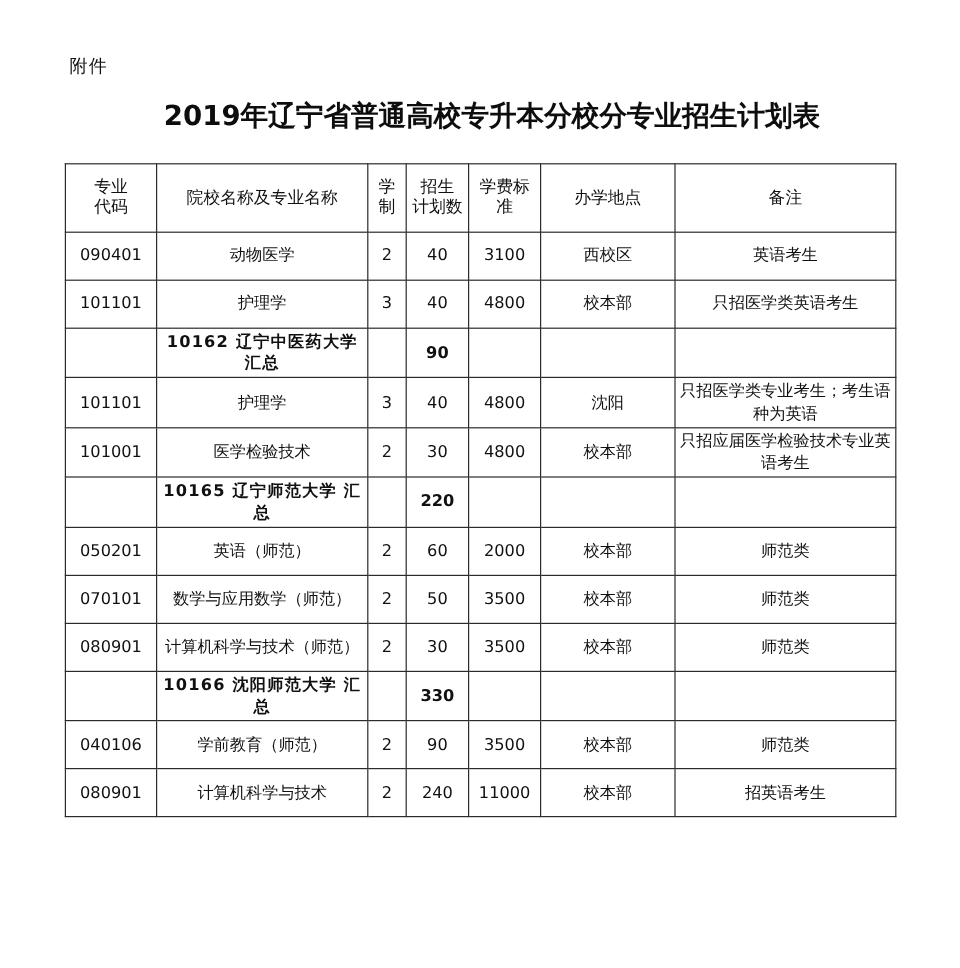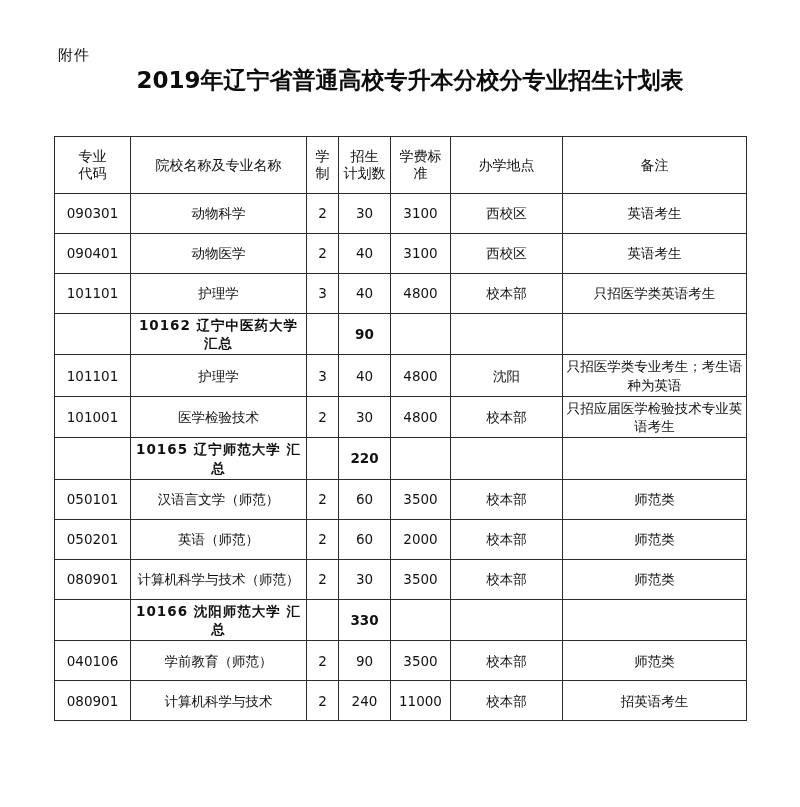--- a/index.html
+++ b/index.html
@@ -28,21 +28,21 @@
     top: 46px;
     font-size: 15px;
     letter-spacing: 1px;
     font-family: "DejaVu Sans", sans-serif;
     color: #111;
   }
   .doc-title {
     position: absolute;
     left: 0;
     right: 0;
-    top: 65px;
+    top: 81px;
     text-align: center;
     font-size: 23px;
     font-weight: bold;
     letter-spacing: 0px;
     font-family: "DejaVu Sans", sans-serif;
     color: #0d0d0d;
     padding-left: 20px;
   }
   table.plan-table {
     position: absolute;
@@ -132,29 +132,20 @@
         <th>
           <span class="hdr-stack">学费标</span>
           <span class="hdr-stack">准</span>
         </th>
         <th>办学地点</th>
         <th>备注</th>
       </tr>
     </thead>
     <tbody>
         <tr class="row-normal">
-          <td>090301</td>
-          <td>动物科学</td>
-          <td>2</td>
-          <td>30</td>
-          <td>3100</td>
-          <td>西校区</td>
-          <td>英语考生</td>
-        </tr>
-        <tr class="row-normal">
           <td>090401</td>
           <td>动物医学</td>
           <td>2</td>
           <td>40</td>
           <td>3100</td>
           <td>西校区</td>
           <td>英语考生</td>
         </tr>
         <tr class="row-normal">
           <td>101101</td>
@@ -195,38 +186,38 @@
         <tr class="row-subtotal">
           <td></td>
           <td class="subtotal-name">10165 辽宁师范大学 汇总</td>
           <td></td>
           <td>220</td>
           <td></td>
           <td></td>
           <td></td>
         </tr>
         <tr class="row-normal">
-          <td>050101</td>
-          <td>汉语言文学（师范）</td>
-          <td>2</td>
-          <td>60</td>
-          <td>3500</td>
-          <td>校本部</td>
-          <td>师范类</td>
-        </tr>
-        <tr class="row-normal">
           <td>050201</td>
           <td>英语（师范）</td>
           <td>2</td>
           <td>60</td>
           <td>2000</td>
           <td>校本部</td>
           <td>师范类</td>
         </tr>
         <tr class="row-normal">
+          <td>070101</td>
+          <td>数学与应用数学（师范）</td>
+          <td>2</td>
+          <td>50</td>
+          <td>3500</td>
+          <td>校本部</td>
+          <td>师范类</td>
+        </tr>
+        <tr class="row-normal">
           <td>080901</td>
           <td>计算机科学与技术（师范）</td>
           <td>2</td>
           <td>30</td>
           <td>3500</td>
           <td>校本部</td>
           <td>师范类</td>
         </tr>
         <tr class="row-subtotal">
           <td></td>

